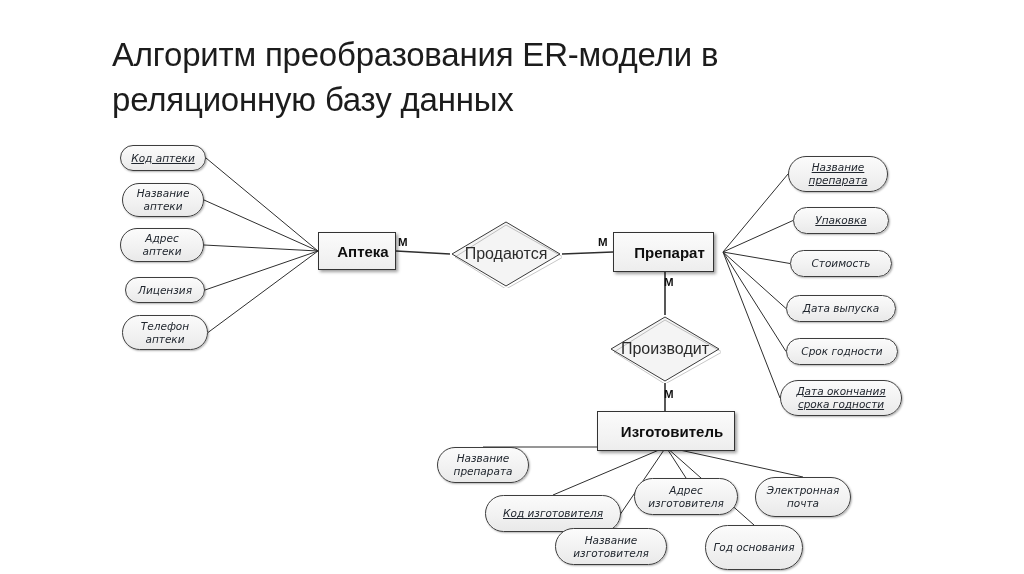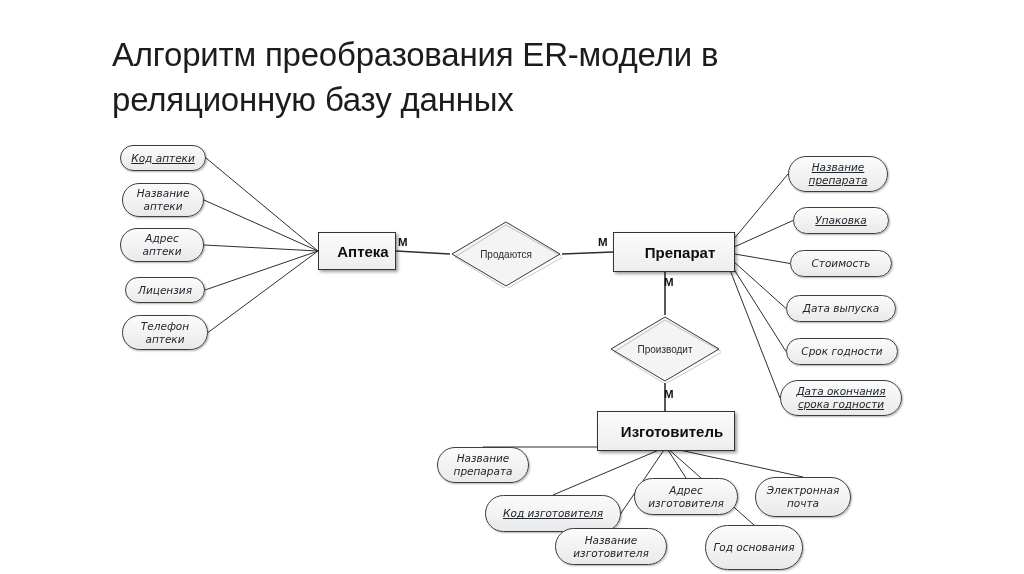--- a/index.html
+++ b/index.html
@@ -76,21 +76,21 @@
   }
   
   .rel {
     background: transparent;
   }
   .rel svg { position: absolute; left: 0; top: 0; }
   .rel .rel-label {
     position: relative;
     z-index: 2;
     font-family: "Liberation Sans", sans-serif;
-    font-size: 10px;
+    font-size: 16px;
     color: #2b2b2b;
     width: 100%;
     text-align: center;
   }
   .card {
     position: absolute;
     font-family: "Liberation Sans", sans-serif;
     font-size: 11.5px;
     font-weight: bold;
     color: #111111;
@@ -218,21 +218,21 @@
       </div>
       <div class="node attr" style="left: 755px; top: 477px; width: 96px; height: 40px;">
         <div>
           <span class="txt">Электронная</span>
           <span class="txt">почта</span>
         </div>
       </div>
       <div class="node entity" style="left: 318px; top: 232px; width: 78px; height: 38px;">
         <span>Аптека</span>
       </div>
-      <div class="node entity" style="left: 613px; top: 232px; width: 122px; height: 40px; text-align: right;">
+      <div class="node entity" style="left: 613px; top: 232px; width: 101px; height: 40px; text-align: right;">
         <span>Препарат</span>
       </div>
       <div class="node entity" style="left: 597px; top: 411px; width: 138px; height: 40px;">
         <span>Изготовитель</span>
       </div>
       <div class="node rel" style="left: 450px; top: 220px; width: 112px; height: 68px; position: absolute;">
         <svg width="112" height="68" viewBox="0 0 112 68">
           <polygon points="56,2 110,34 56,66 2,34" fill="#f4f4f4" stroke="#3a3a3a" stroke-width="1"></polygon>
           <polygon points="56,5 113,37 56,69 5,37" fill="none" stroke="rgba(0,0,0,0.22)" stroke-width="1"></polygon>
         </svg>

